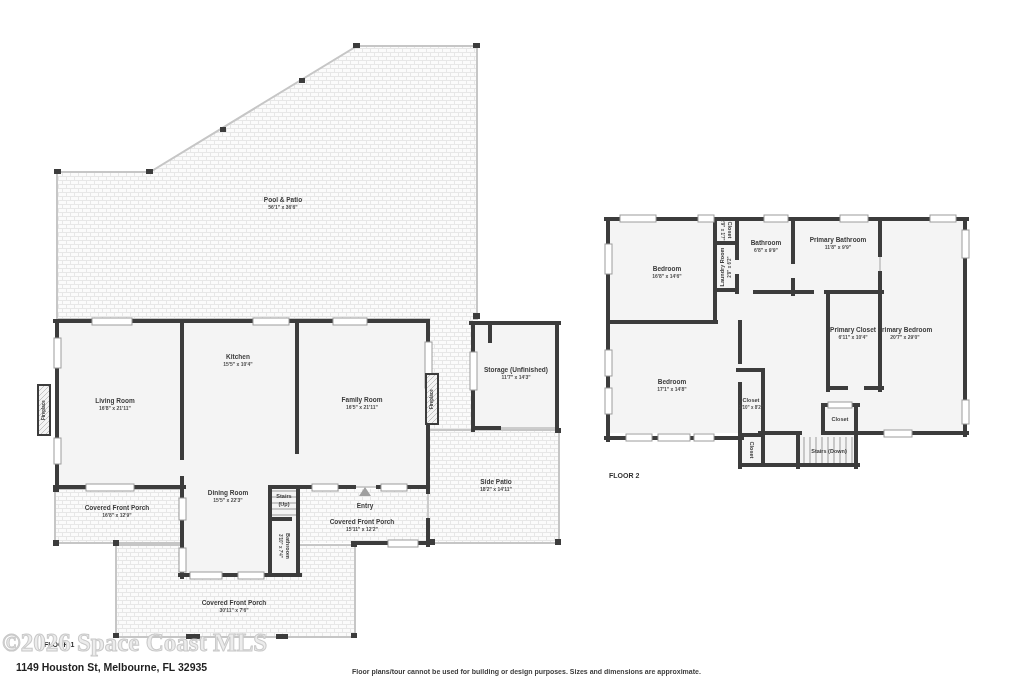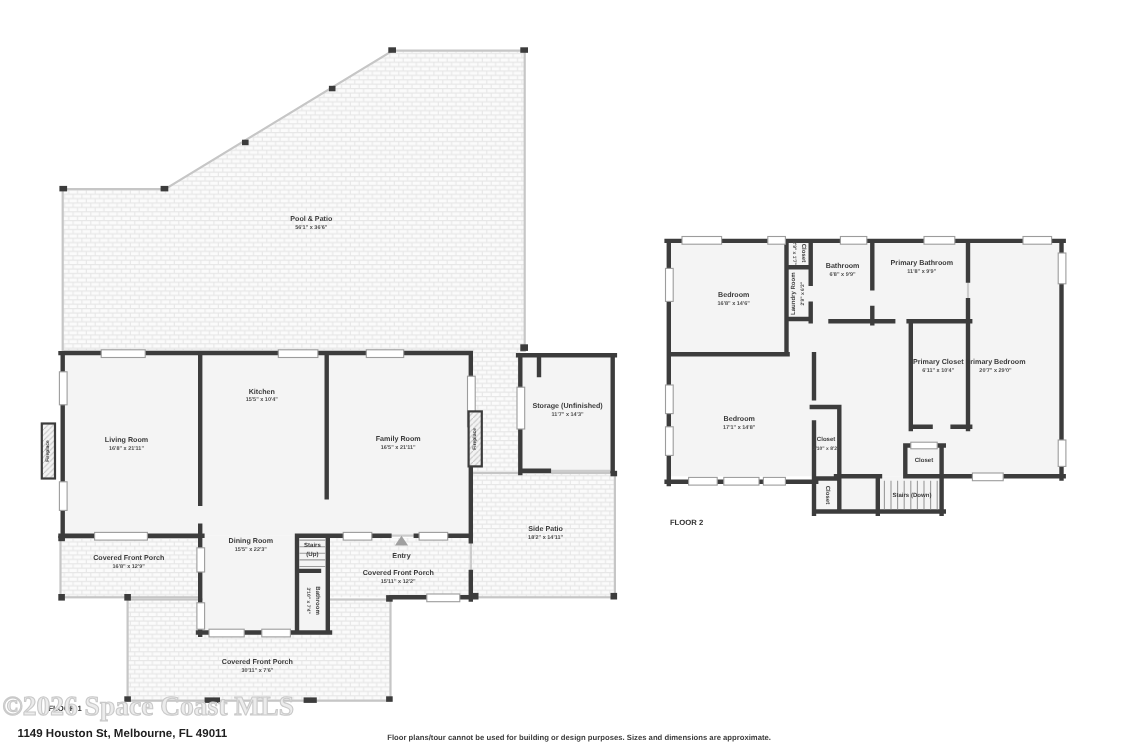--- a/index.html
+++ b/index.html
@@ -241,14 +241,14 @@
 <div class="lbl sm" style="left:840px;top:420px">
   <div class="n">Closet</div>
 </div>
 <div class="lbl sm" style="left:829px;top:452px">
   <div class="n">Stairs (Down)</div>
 </div>
 
 <div class="floor-tag" style="left:609px;top:472px">FLOOR 2</div>
 <div class="floor-tag" style="left:44px;top:641px">FLOOR 1</div>
 <div id="watermark">©2026 Space Coast MLS</div>
-<div id="address">1149 Houston St, Melbourne, FL 49011</div>
+<div id="address">1149 Houston St, Melbourne, FL 32935</div>
 <div id="disclaimer">Floor plans/tour cannot be used for building or design purposes. Sizes and dimensions are approximate.</div>
 
 </body></html>

